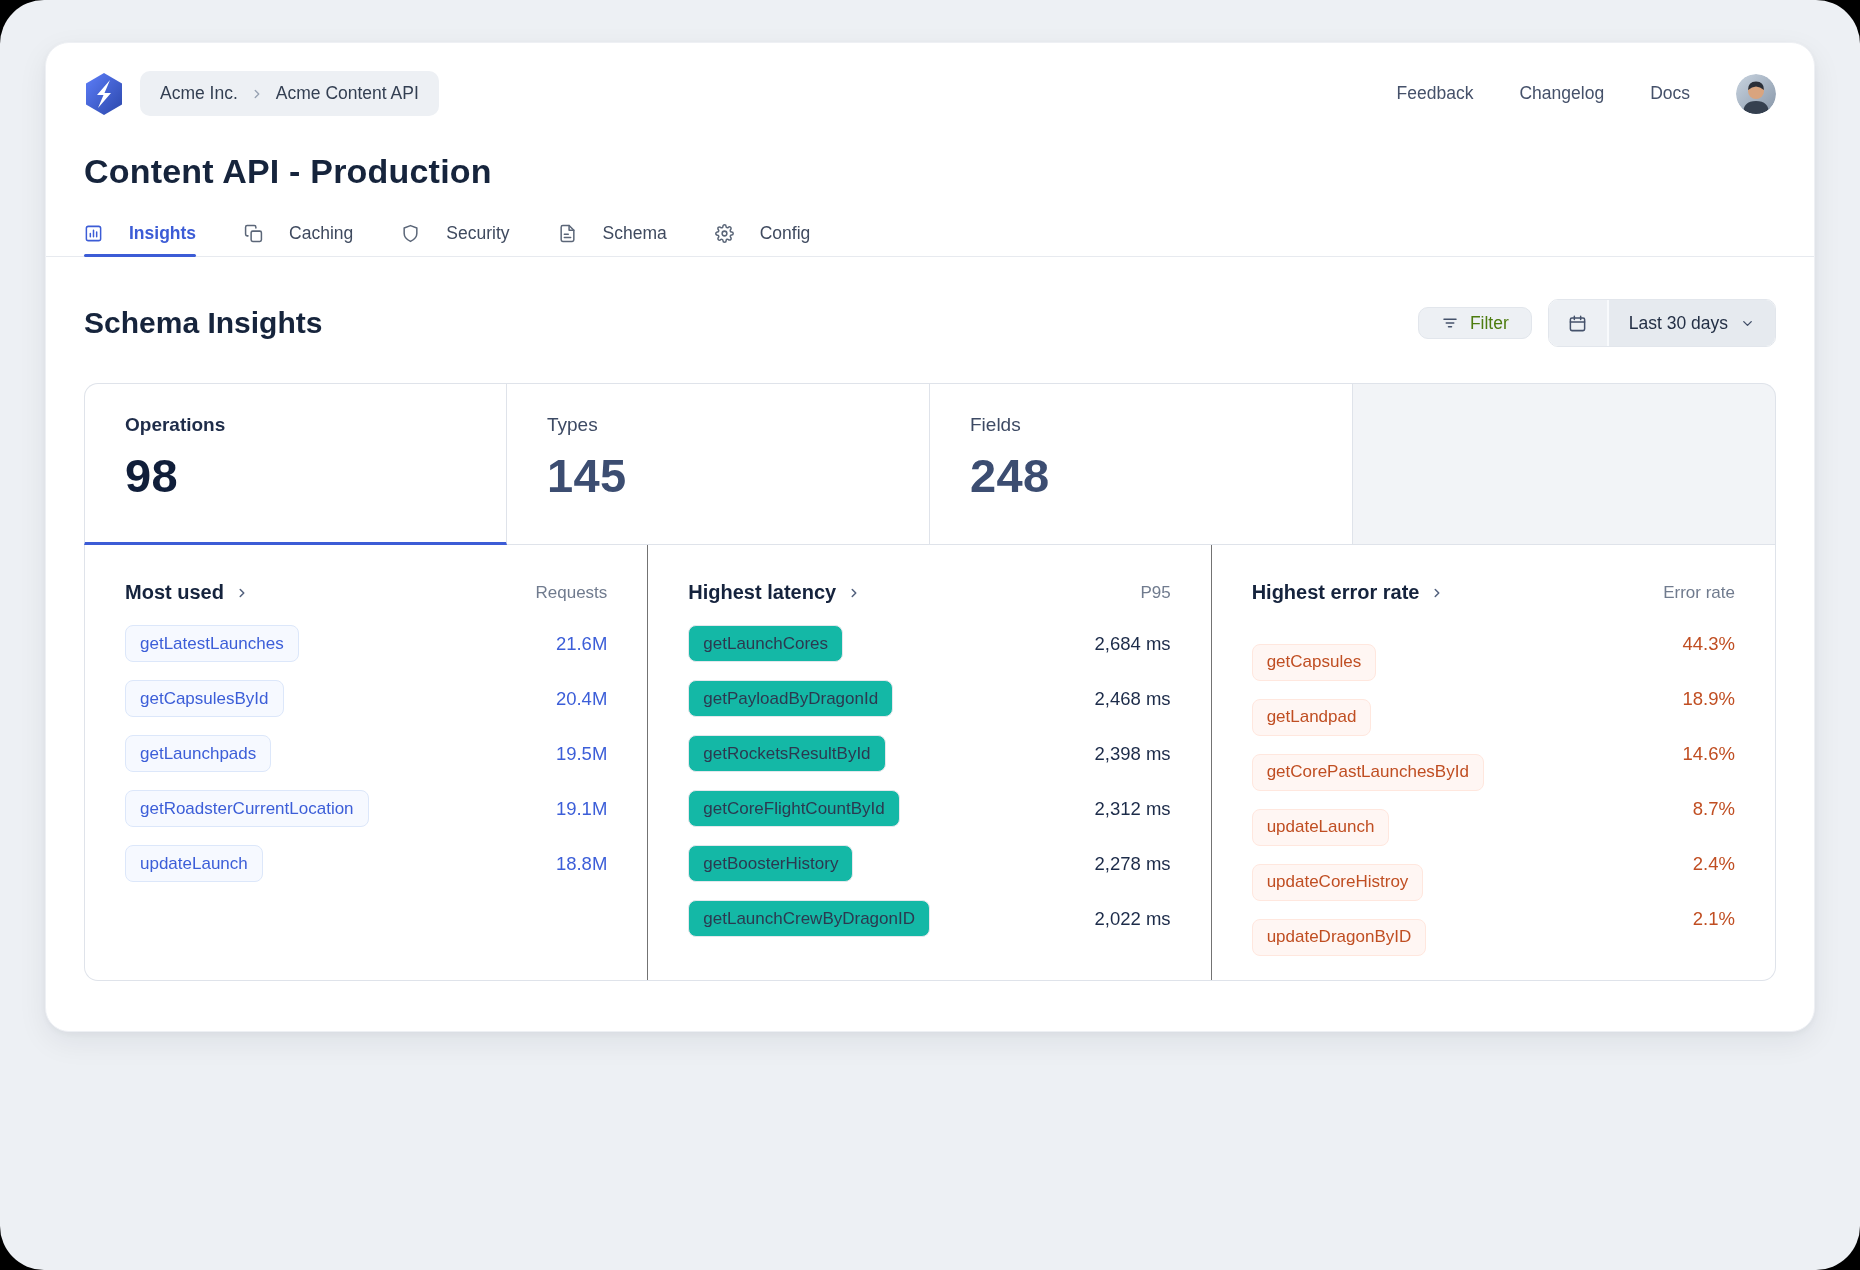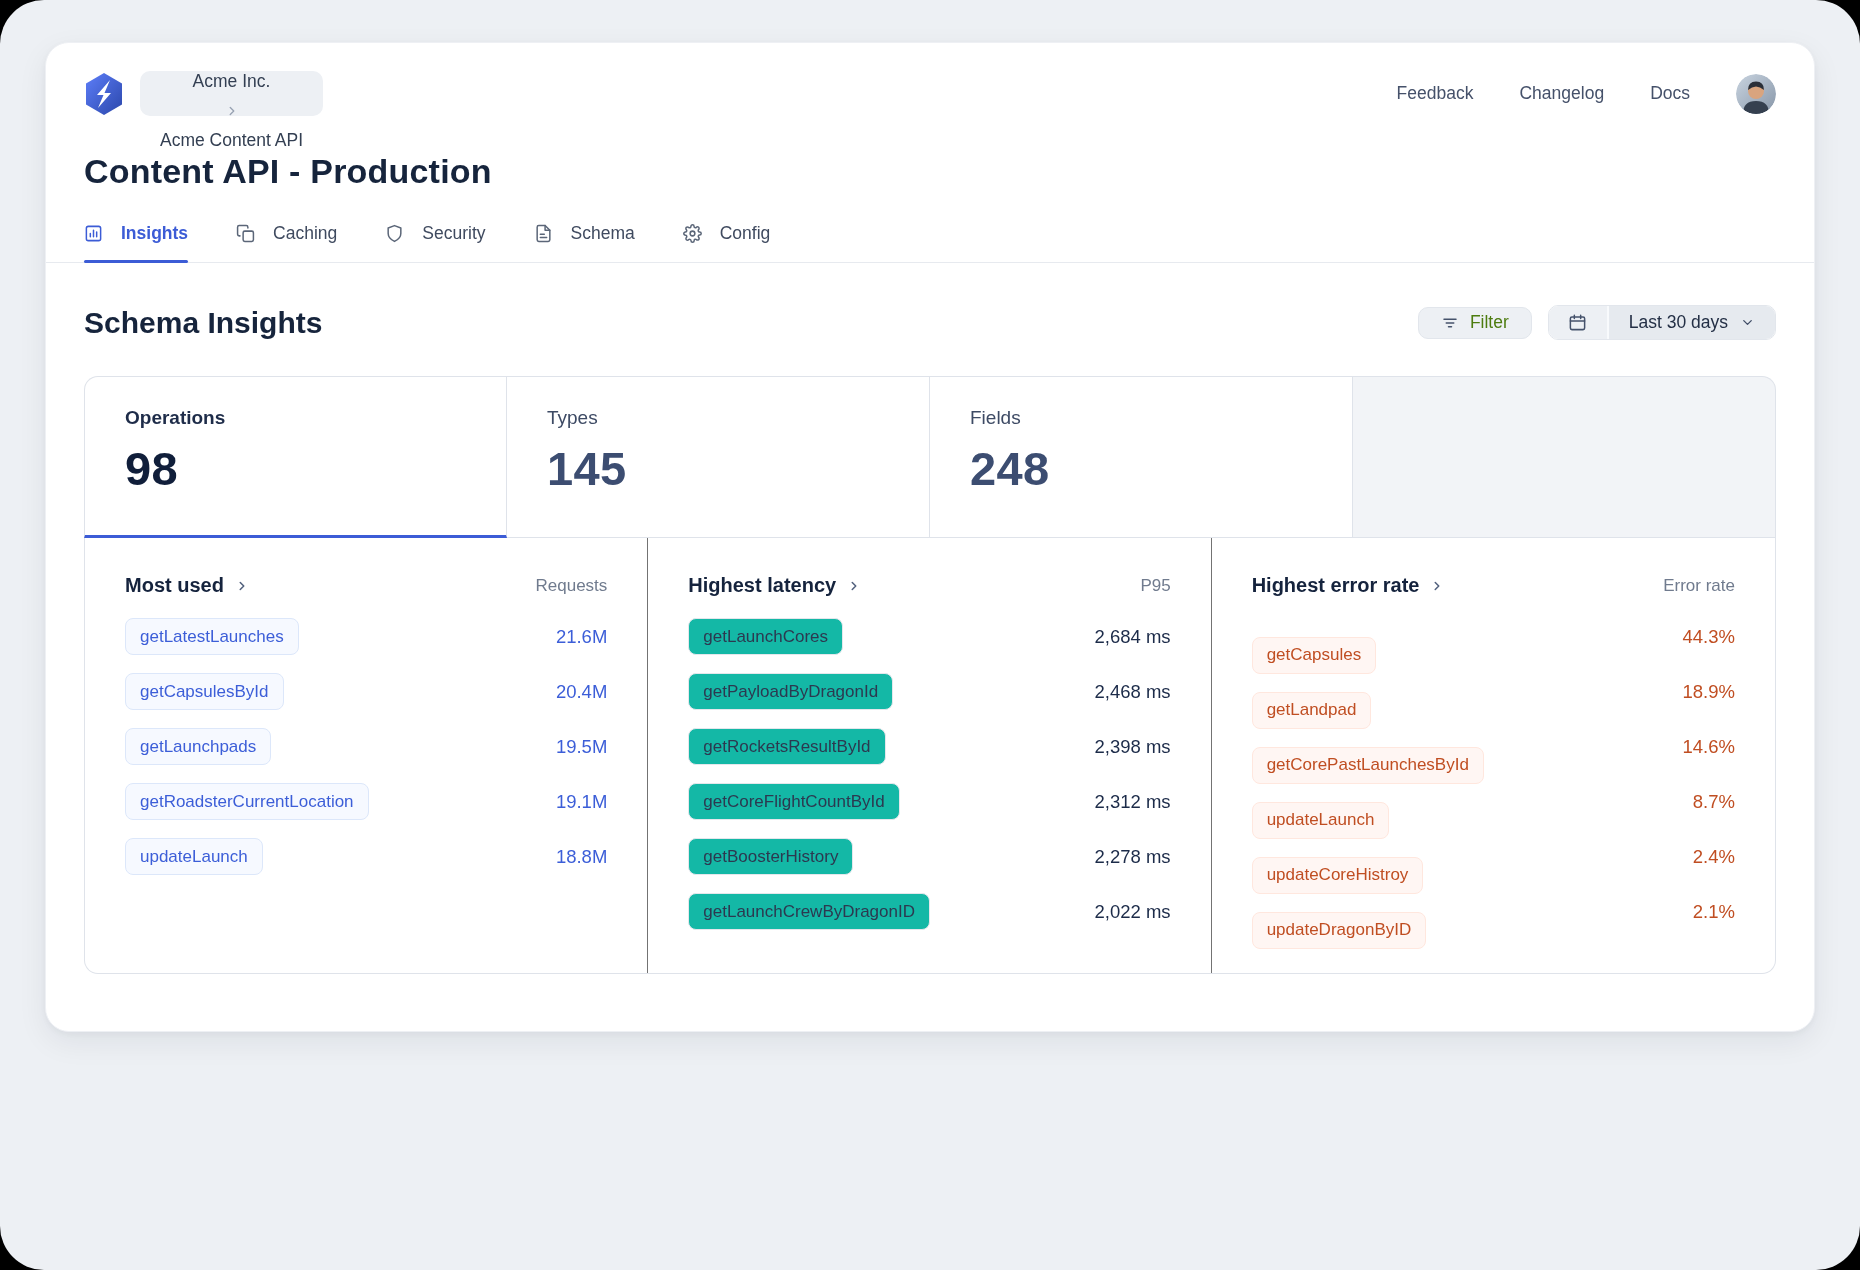--- a/index.html
+++ b/index.html
@@ -19,37 +19,37 @@
     box-shadow:0 10px 30px rgba(16,24,40,.07), 0 2px 6px rgba(16,24,40,.04);
     overflow:hidden;
   }
 
   
   .hdr { display:flex; align-items:center; padding:28px 38px 0 38px; }
   .logo { width:40px; height:44px; flex:0 0 auto; cursor:pointer; }
   .crumb {
     margin-left:16px; background:#edf0f4; border-radius:10px; height:45px;
     display:flex; align-items:center; gap:12px; padding:0 20px;
-    font-size:17.5px; color:#333f52;flex-direction:column;
+    font-size:17.5px; color:#333f52;
   }
   .crumb .seg { cursor:pointer; }
   .crumb .sep { color:#9aa4b4; display:flex; }
   .hdr-links { margin-left:auto; display:flex; align-items:center; gap:46px; }
   .hdr-links .lnk { font-size:17.5px; color:#45516a; cursor:pointer; }
   .avatar { width:40px; height:40px; border-radius:50%; overflow:hidden; cursor:pointer; }
 
   
   .page-title {
     padding:0 38px; margin-top:36px;
     font-size:34px; font-weight:600; color:#16243c; letter-spacing:.2px;
   }
   .tabs-wrap { margin-top:32px; border-bottom:1px solid #e7eaef; padding:0 38px; }
   .tabs { display:flex; gap:48px; }
   .tab {
-    display:flex; align-items:center; gap:18px; padding-bottom:18px;
+    display:flex; align-items:center; gap:26px; padding-bottom:12px;
     font-size:17.5px; color:#3f4a5f; cursor:pointer; position:relative;
   }
   .tab .ticon { color:#5b6678; display:flex; }
   .tab.active { color:#3c5cd6; font-weight:600; }
   .tab.active .ticon { color:#3c5cd6; }
   .tab.active::after {
     content:""; position:absolute; left:0; right:0; bottom:-1px;
     height:3px; background:#3c5cd6; border-radius:2px;
   }
 
@@ -59,21 +59,21 @@
     display:flex; align-items:center; justify-content:space-between;
   }
   .section-title { font-size:30px; font-weight:700; color:#16243c; }
   .controls { display:flex; align-items:center; gap:16px; }
   .btn {
     display:flex; align-items:center; gap:11px; height:32px;
     background:#edf0f4; border:1px solid #e2e6ec; border-radius:10px;
     font-size:17.5px; color:#4d7c0f; cursor:pointer; padding:4px 22px;
   }
   .btn .bicon { color:#45526b; display:flex; }
-  .date-group { display:flex; align-items:stretch; height:35px; border-radius:10px; overflow:hidden; border:1px solid #e2e6ec; }
+  .date-group { display:flex; align-items:stretch; height:48px; border-radius:10px; overflow:hidden; border:1px solid #e2e6ec; }
   .date-cal {
     width:58px; display:flex; align-items:center; justify-content:center;
     background:#edf0f4; color:#45526b; cursor:pointer;
   }
   .date-range {
     display:flex; align-items:center; gap:12px; padding:0 20px;
     background:#e6eaef; border-left:2px solid #f8fafc;
     font-size:17.5px; color:#232f45; font-weight:500; cursor:pointer;
   }
   .date-range .chev { color:#45526b; display:flex; }

